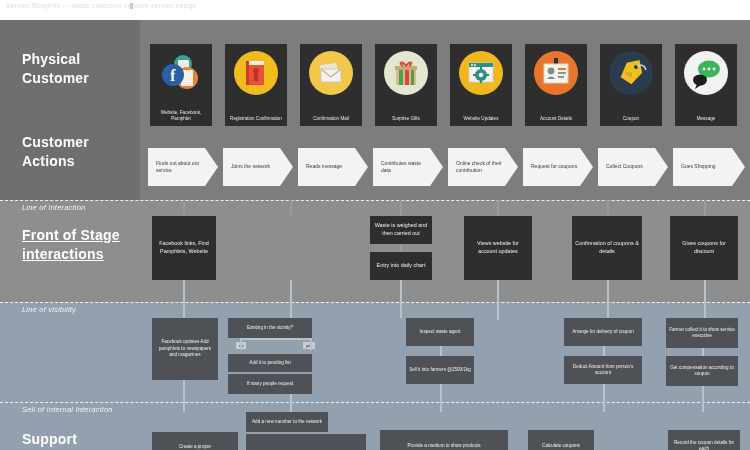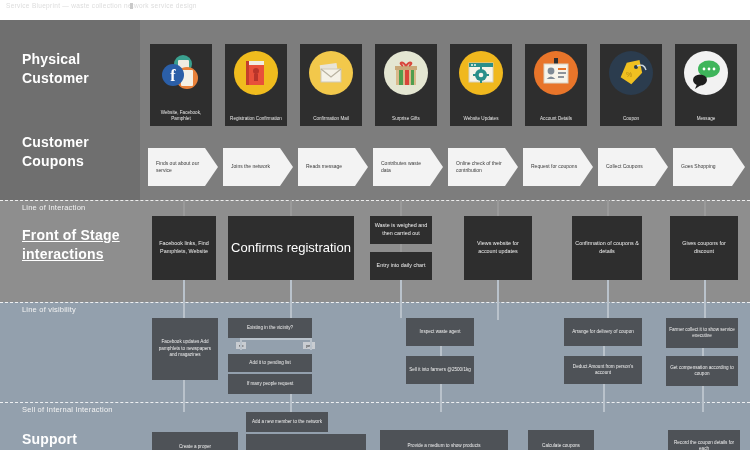--- a/index.html
+++ b/index.html
@@ -33,21 +33,21 @@
   .labcol-3{ top:282px; height:148px; background:#93a0ad; }
 
   .rowlabel{ position:absolute; left:22px; color:#ffffff; font-weight:bold;
     line-height:1.35; letter-spacing:.2px; }
   .rowlabel.big{ font-size:14px; }
 
   
   .dline{ position:absolute; left:0; width:750px; height:0;
     border-top:1px dashed #ffffff; opacity:.85; }
   .dlabel{ position:absolute; left:22px; color:#f2f2f2; font-size:7.5px;
-    letter-spacing:.2px; }
+    font-style:italic; letter-spacing:.2px; }
 
   
   .evcard{ position:absolute; top:24px; width:62px; height:82px;
     background:#2e2e2e; display:flex; flex-direction:column;
     align-items:center; justify-content:flex-start; padding-top:5px; }
   .evicon{ width:44px; height:44px; border-radius:50%; position:relative;
     display:flex; align-items:center; justify-content:center;
     overflow:hidden; margin-top:2px; }
   .evlabel{ position:absolute; bottom:4px; left:2px; right:2px;
     font-size:4.6px; color:#e8e8e8; text-align:center; line-height:1.35; }
@@ -97,21 +97,21 @@
     <div class="labcol labcol-1"></div>
     <div class="labcol labcol-2"></div>
     <div class="labcol labcol-3"></div>
 
     <div class="rowlabel big" style="top:30px;">
       <div>Physical</div>
       <div>Customer</div>
     </div>
     <div class="rowlabel big" style="top:113px;">
       <div>Customer</div>
-      <div>Coupons</div>
+      <div>Actions</div>
     </div>
     <div class="rowlabel big" style="top:206px;text-decoration:underline;">
       <div>Front of Stage</div>
       <div>interactions</div>
     </div>
     <div class="rowlabel big" style="top:410px;">
       <div>Support</div>
     </div>
 
     <div class="dline" style="top:180px;"></div>
@@ -265,21 +265,20 @@
 
     <div class="conn-dark" style="left:183px; top:180px; height:16px;"></div>
     <div class="conn-dark" style="left:290px; top:180px; height:16px;"></div>
     <div class="conn-dark" style="left:400px; top:180px; height:16px;"></div>
     <div class="conn-dark" style="left:497px; top:180px; height:16px;"></div>
     <div class="conn-dark" style="left:607px; top:180px; height:16px;"></div>
     <div class="conn-dark" style="left:704px; top:180px; height:16px;"></div>
 
     <div class="box front" style="left:152px; top:196px; width:64px; height:64px;">Facebook links, Find Pamphlets, Website</div>
 
-    <div class="box hero" style="left:228px; top:196px; width:126px; height:64px;">Confirms registration</div>
 
     <div class="box front" style="left:370px; top:196px; width:62px; height:28px;">Waste is weighed and then carried out</div>
     <div class="box front" style="left:370px; top:232px; width:62px; height:28px;">Entry into daily chart</div>
     <div class="conn-dark" style="left:400px; top:224px; height:8px;"></div>
 
     <div class="box front" style="left:464px; top:196px; width:68px; height:64px;">Views website for account updates</div>
     <div class="box front" style="left:572px; top:196px; width:70px; height:64px;">Confirmation of coupons &amp; details</div>
     <div class="box front" style="left:670px; top:196px; width:68px; height:64px;">Gives coupons for discount</div>
 
     <div class="conn" style="left:183px; top:260px; height:38px;"></div>

